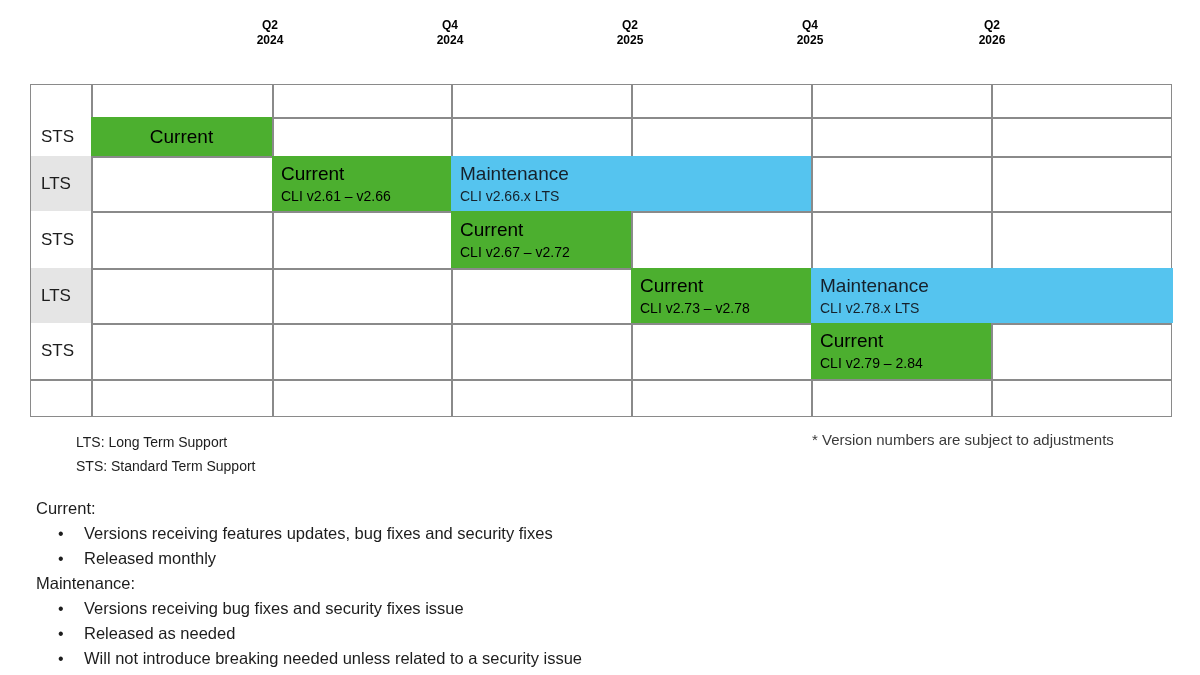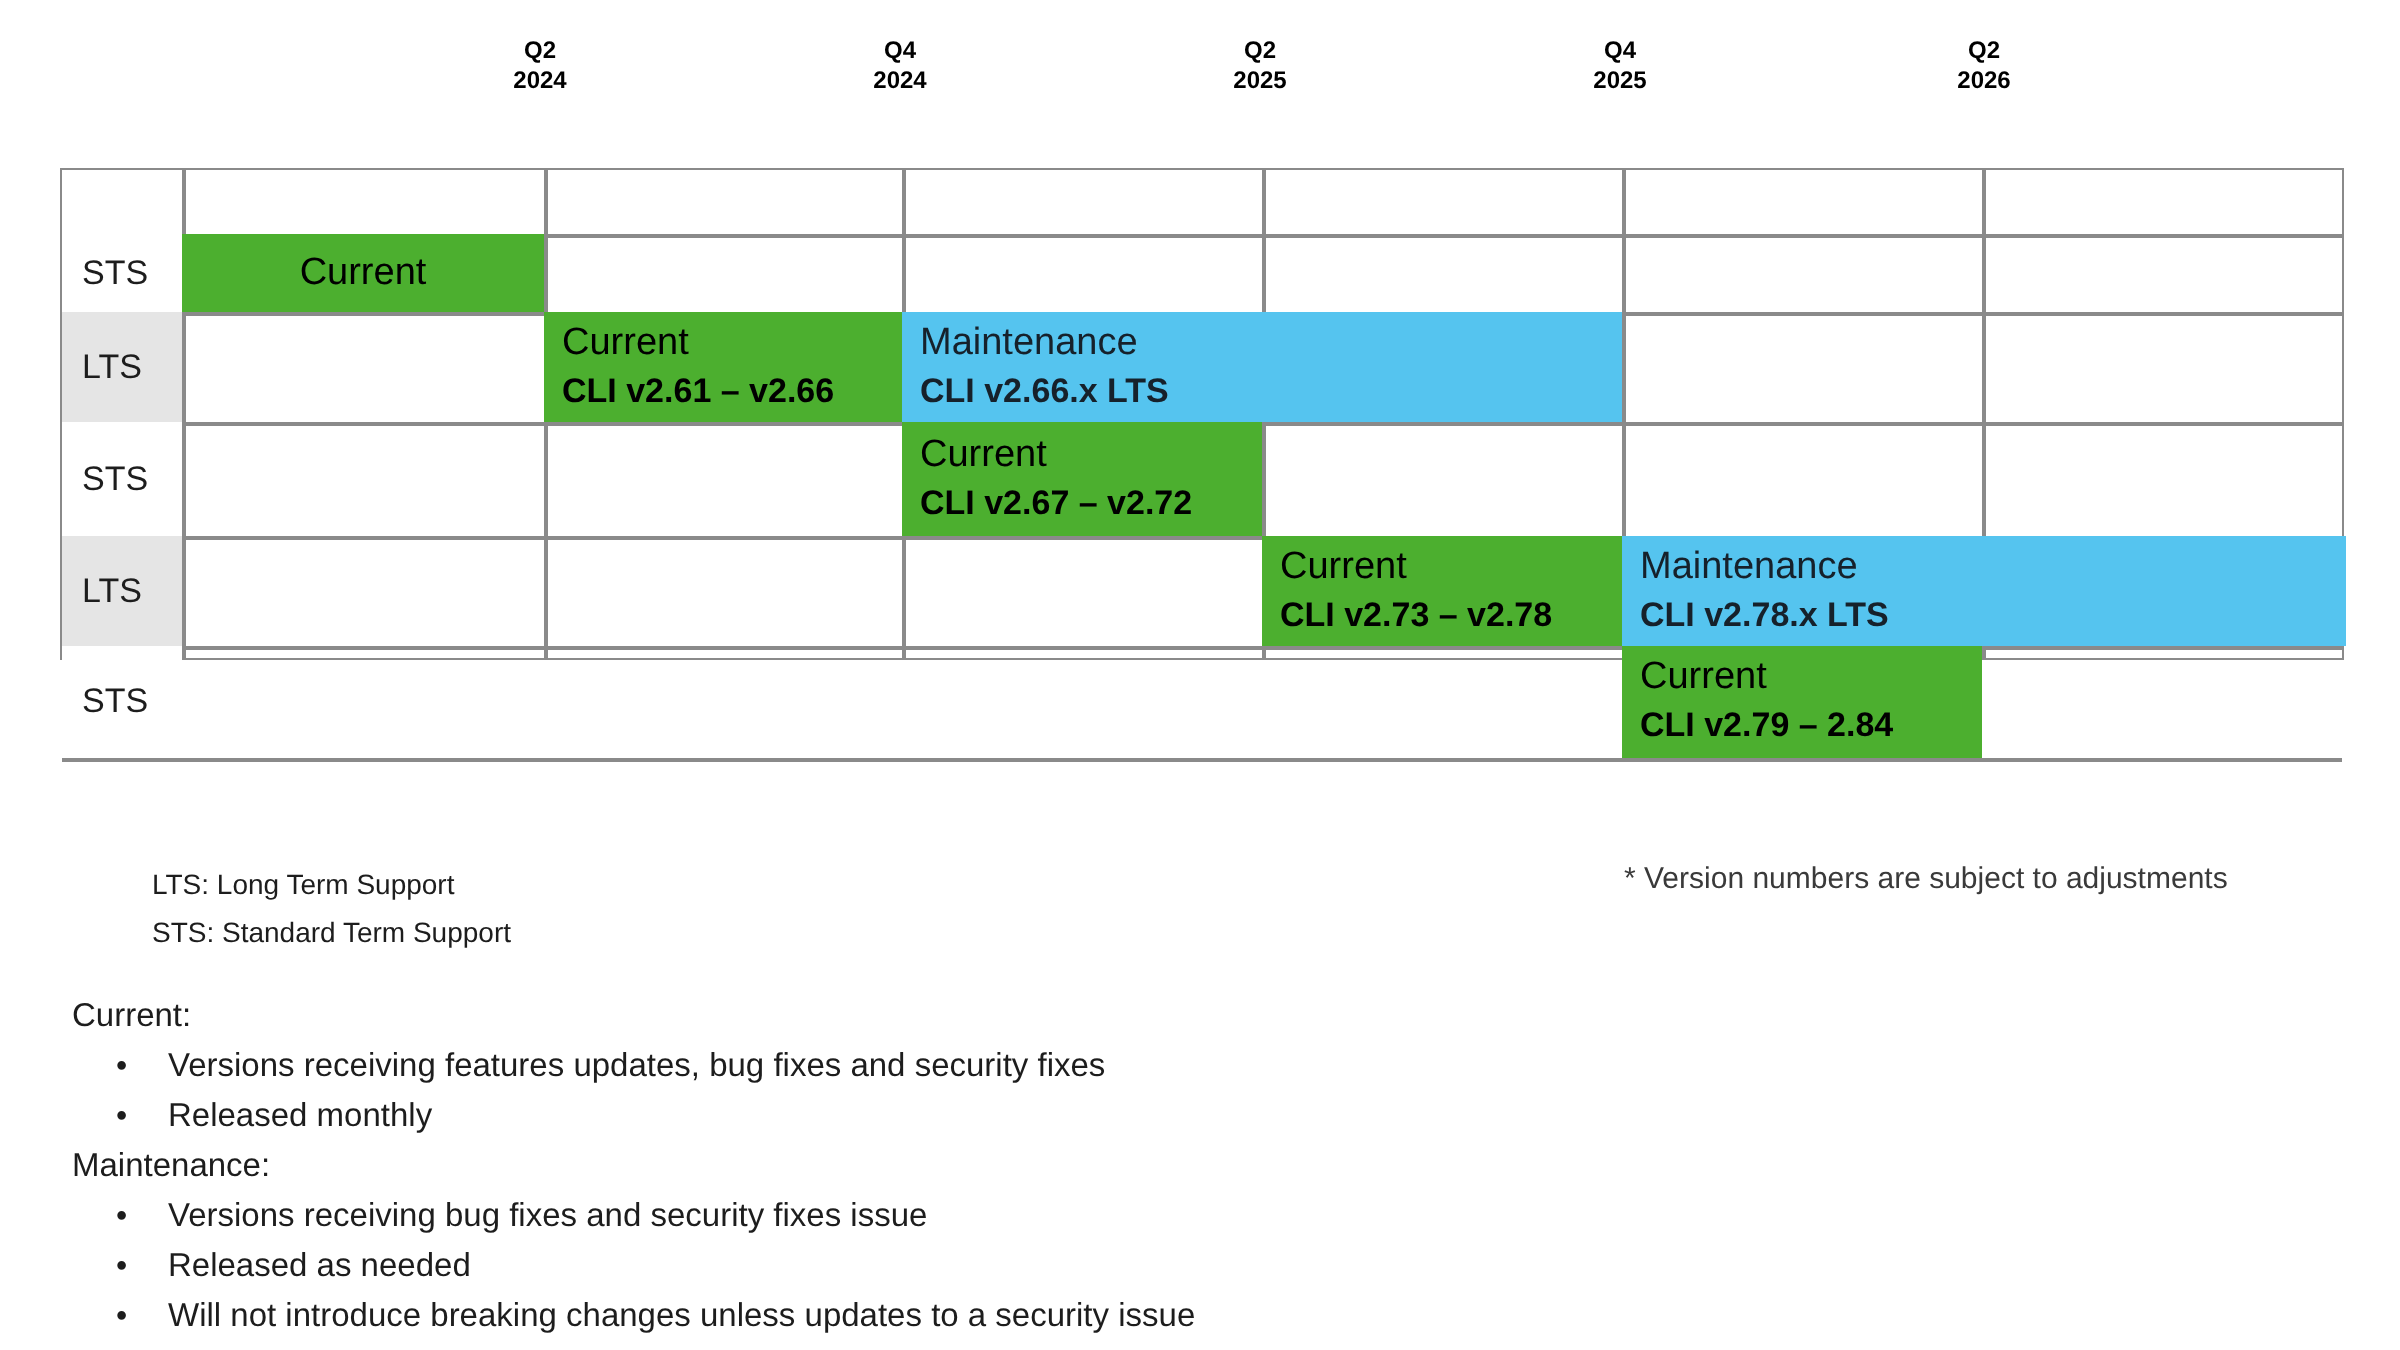--- a/index.html
+++ b/index.html
@@ -35,21 +35,21 @@
     color: #000000;
   }
   .quarter-label .q-line { display: block; }
 
   
   #roadmap-grid {
     position: absolute;
     left: 30px;
     top: 84px;
     width: 1142px;
-    height: 246px;
+    height: 333px;
     border: 1.6px solid #8a8a8a;
     box-sizing: border-box;
     background: #ffffff;
   }
   
   .col-sep {
     position: absolute;
     top: 0;
     bottom: 0;
     width: 1.6px;
@@ -98,22 +98,22 @@
     transform: translateY(-50%);
   }
   .bar-title {
     display: block;
     font-size: 19px;
     line-height: 1.16;
     white-space: nowrap;
   }
   .bar-sub {
     display: block;
-    font-size: 17px;
-    font-weight: bold;
+    font-size: 14px;
+    font-weight: normal;
     line-height: 1.3;
     margin-top: 2px;
     white-space: nowrap;
   }
   .bar.green .bar-title,
   .bar.green .bar-sub { color: #000000; }
   .bar.blue .bar-title,
   .bar.blue .bar-sub { color: #16212b; }
 
   .bar.centered .bar-inner {
@@ -277,15 +277,15 @@
   <div class="def-gap"></div>
   <div class="section-head">Current:</div>
   <ul class="bullets" id="current-bullets">
       <li><span class="bullet-dot">•</span><span>Versions receiving features updates, bug fixes and security fixes</span></li>
       <li><span class="bullet-dot">•</span><span>Released monthly</span></li>
     </ul>
   <div class="section-head">Maintenance:</div>
   <ul class="bullets" id="maintenance-bullets">
       <li><span class="bullet-dot">•</span><span>Versions receiving bug fixes and security fixes issue</span></li>
       <li><span class="bullet-dot">•</span><span>Released as needed</span></li>
-      <li><span class="bullet-dot">•</span><span>Will not introduce breaking changes unless updates to a security issue</span></li>
+      <li><span class="bullet-dot">•</span><span>Will not introduce breaking needed unless related to a security issue</span></li>
     </ul>
 </div>
 
 </body></html>

